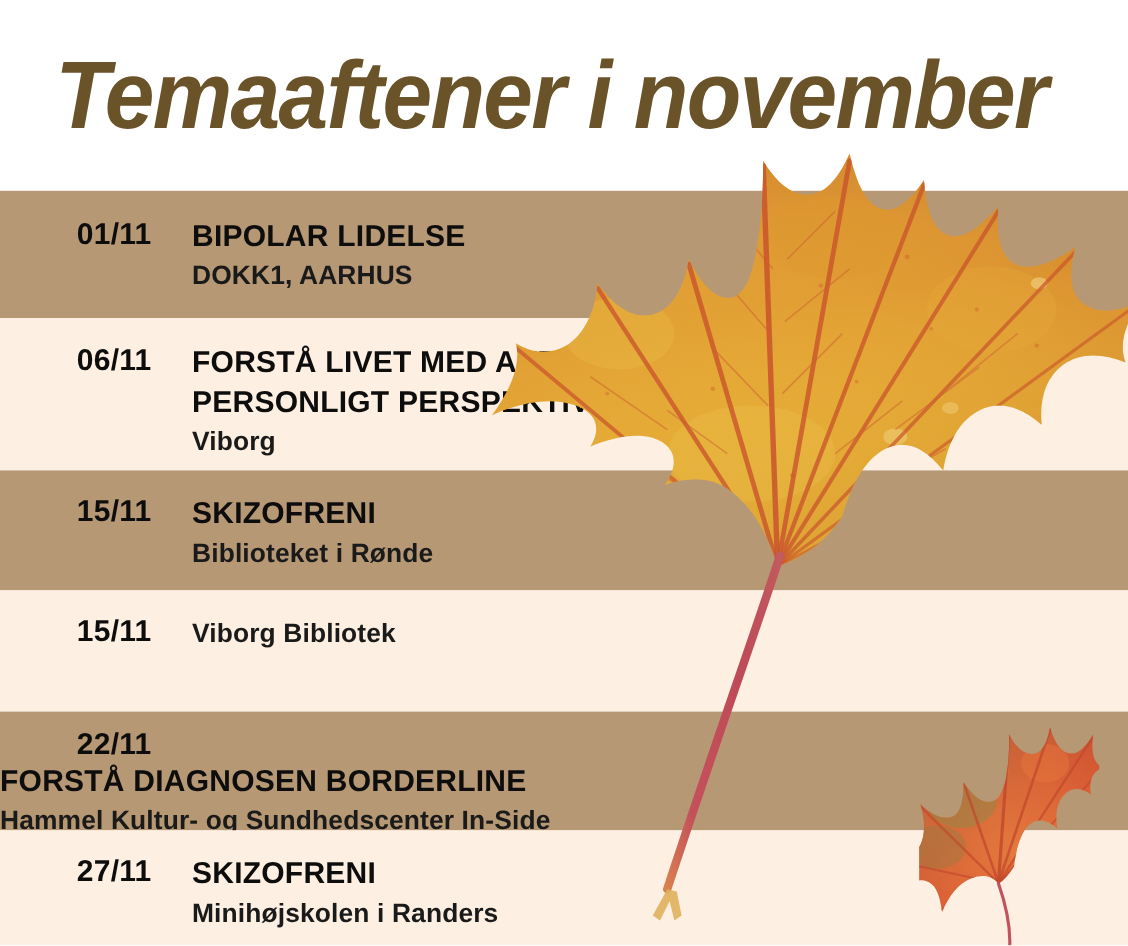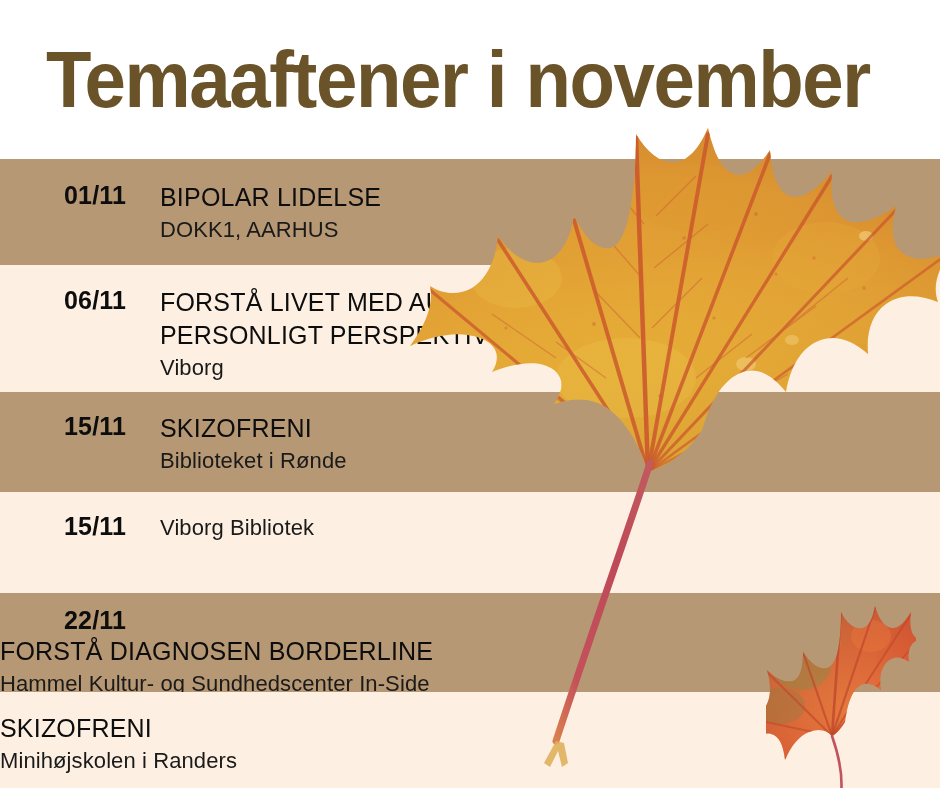--- a/index.html
+++ b/index.html
@@ -15,21 +15,21 @@
     background:#ffffff;
     overflow:hidden;
   }
 
   
   .title-bar {
     position:absolute;
     left:0; top:0;
     width:828px; height:159px;
     background:#ffffff;
-    display:flex; align-items:center;
+    display:flex; align-items:center;font-style:italic;
   }
   .poster-title {
     margin-left:46px;
     font-family:"Liberation Sans", sans-serif;
     font-weight:700;
     font-size:80px;
     line-height:80px;
     letter-spacing:-1.5px;
     color:#6B5329;
     transform:scaleX(0.93);
@@ -63,30 +63,30 @@
     color:#0d0d0d;
     letter-spacing:0.2px;
     white-space:nowrap;
   }
   .row-body {
     flex:1 1 auto;
     padding-right:12px;
   }
   .row-title {
     font-size:25px;
-    font-weight:400;
+    font-weight:700;
     color:#0d0d0d;
     letter-spacing:0.2px;
     line-height:33px;
     text-transform:uppercase;
   }
   .row-venue {
     margin-top:2px;
     font-size:22px;
-    font-weight:400;
+    font-weight:700;
     color:#1a1a1a;
     line-height:28px;
     letter-spacing:0.1px;
   }
 
   
   #row-1 { height:106px; padding-top:22px; }
   #row-2 { height:127px; padding-top:21px; }
   #row-3 { height:100px; padding-top:20px; }
   #row-4 { height:101px; padding-top:20px; }
@@ -157,20 +157,21 @@
 
     <div class="row tan" id="row-5">
       <div class="row-date">22/11</div>
       <div class="row-body">
         <div class="row-title">FORSTÅ DIAGNOSEN BORDERLINE</div>
         <div class="row-venue">Hammel Kultur- og Sundhedscenter In-Side</div>
       </div>
     </div>
 
     <div class="row cream" id="row-6">
+      <div class="row-date">27/11</div>
       <div class="row-body">
         <div class="row-title">SKIZOFRENI</div>
         <div class="row-venue">Minihøjskolen i Randers</div>
       </div>
     </div>
 
   </div>
 
   <svg class="leaf-big" viewBox="0 0 556 352">
     <defs>

